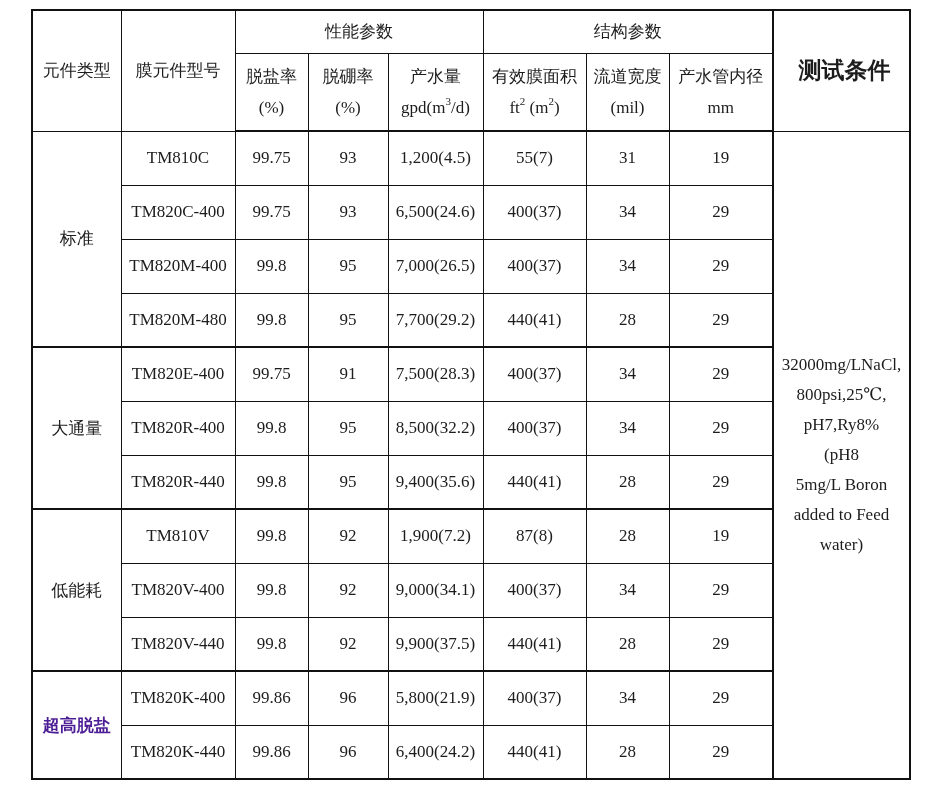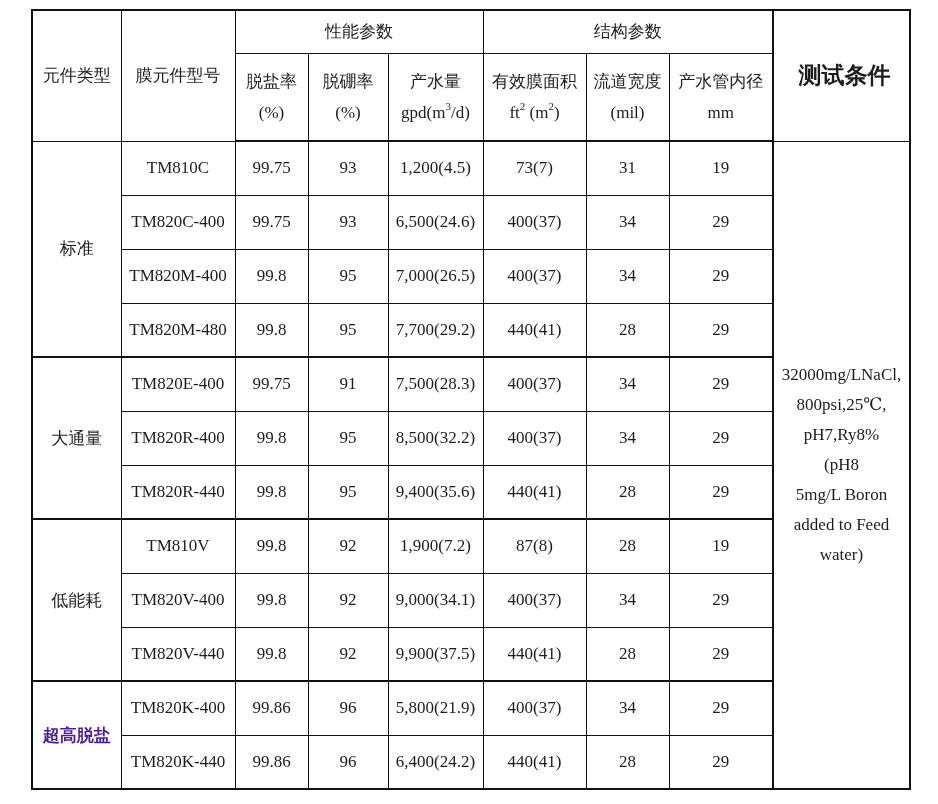--- a/index.html
+++ b/index.html
@@ -22,21 +22,21 @@
   }
   .spec th, .spec td {
     border: 1px solid #111;
     text-align: center;
     vertical-align: middle;
     font-weight: normal;
     padding: 0 2px;
     overflow: hidden;
   }
   .spec tr.head-1 { height: 43px; }
-  .spec tr.head-2 { height: 88px; }
+  .spec tr.head-2 { height: 78px; }
   .spec tr.datarow { height: 54px; }
   .spec .two-line { line-height: 31px; }
   .spec th.test-head {
     font-weight: bold;
     border-left: 2px solid #111;
     font-size: 23px;
     padding-left: 8px;
   }
   .spec tr.head-2 th { border-bottom: 2px solid #111; }
   .spec th.span-head { border-bottom: 1px solid #111; }
@@ -122,21 +122,21 @@
       </div>
     </th>
   </tr>
 
   <tr class="datarow">
     <td rowspan="4" class="group-label">标准</td>
     <td>TM810C</td>
     <td>99.75</td>
     <td>93</td>
     <td>1,200(4.5)</td>
-    <td>73(7)</td>
+    <td>55(7)</td>
     <td>31</td>
     <td>19</td>
     <td rowspan="12" class="test-cell">
       <div>32000mg/LNaCl,</div>
       <div>800psi,25℃,</div>
       <div>pH7,Ry8%</div>
       <div>(pH8</div>
       <div>5mg/L Boron</div>
       <div>added to Feed</div>
       <div>water)</div>

